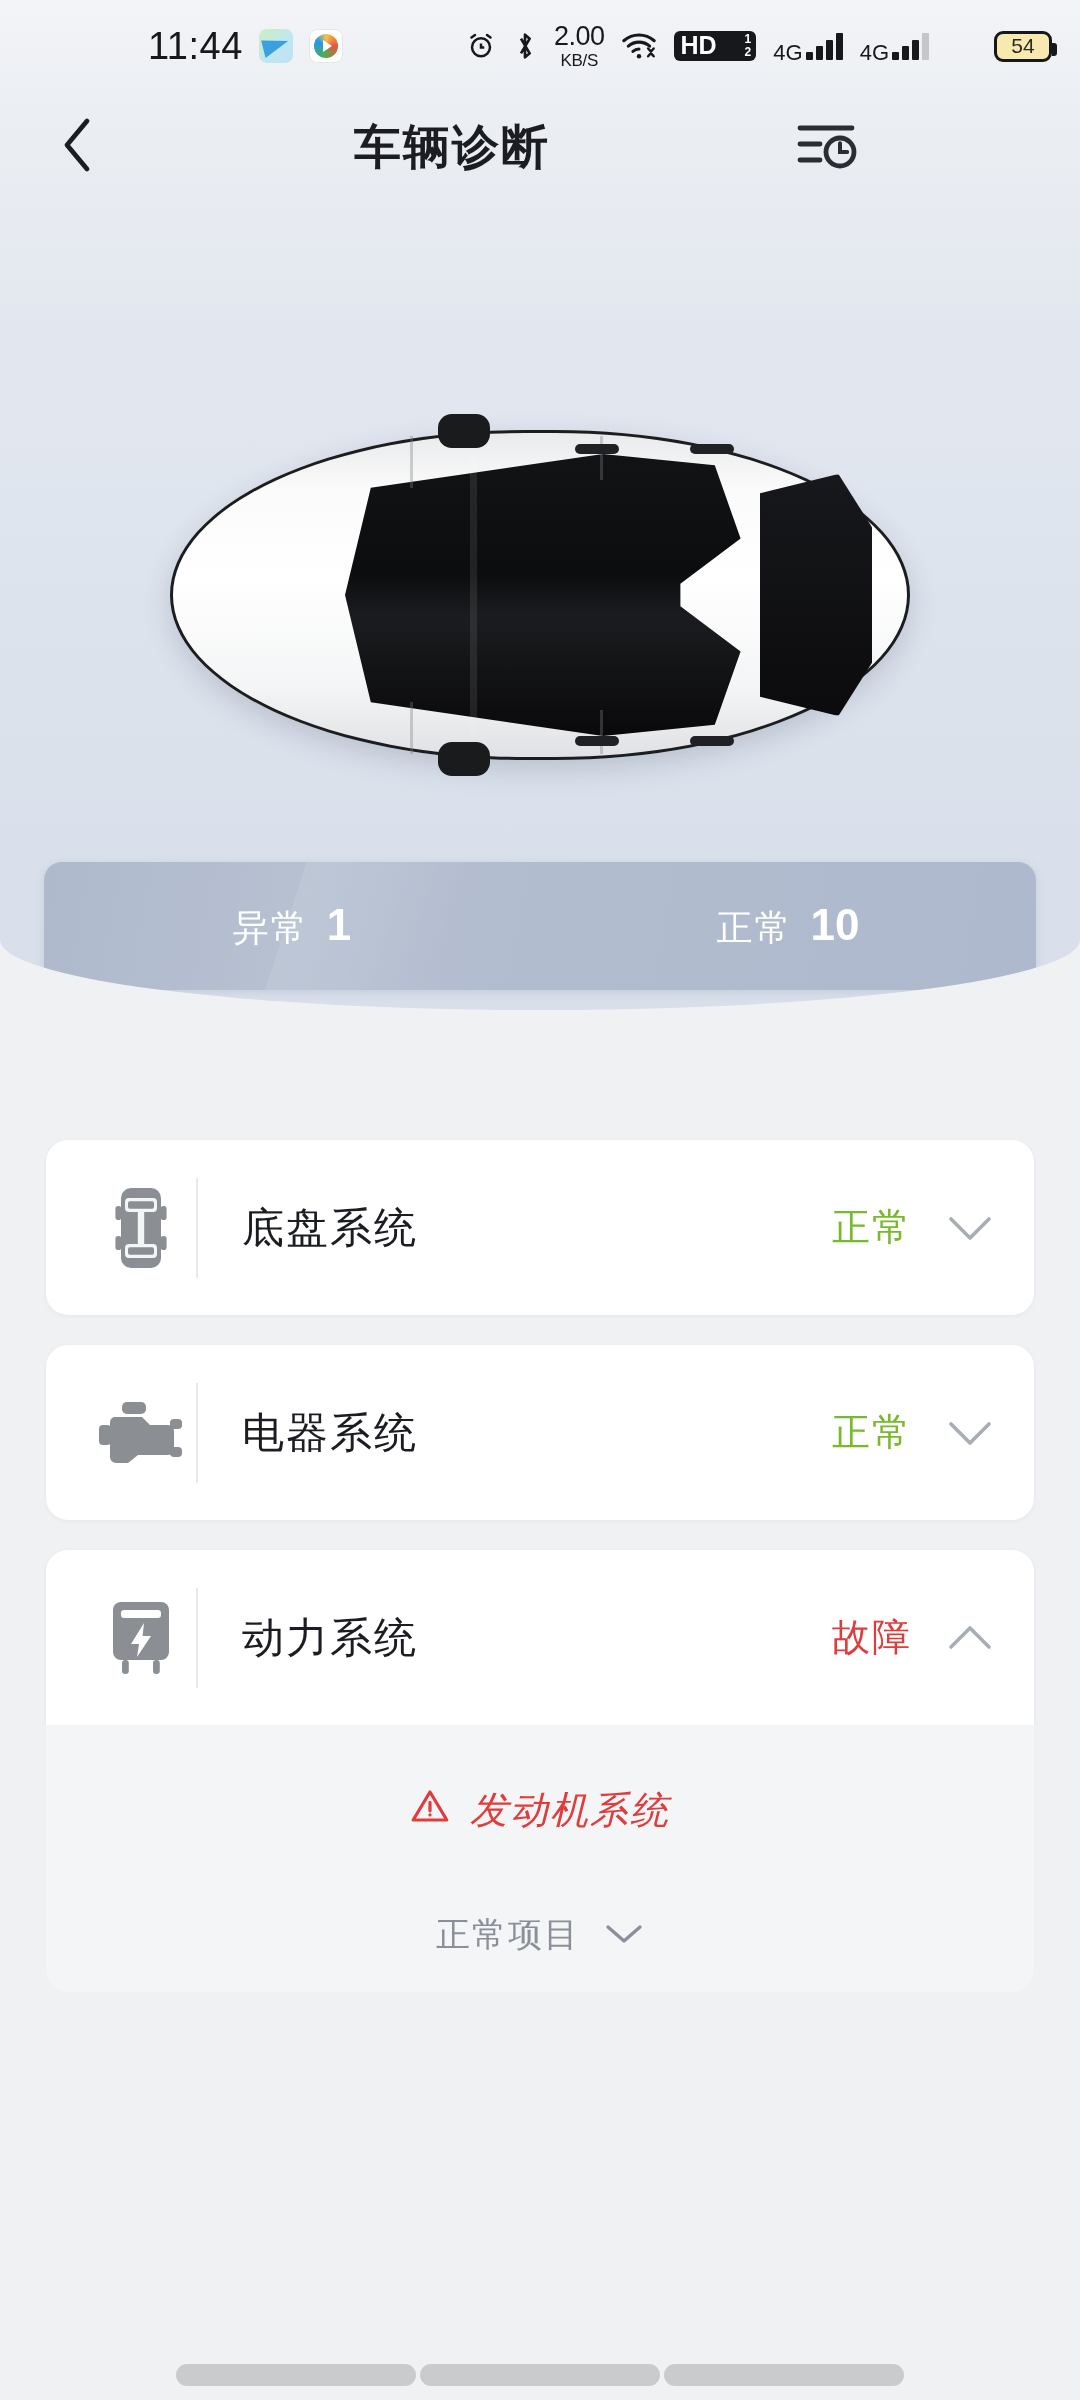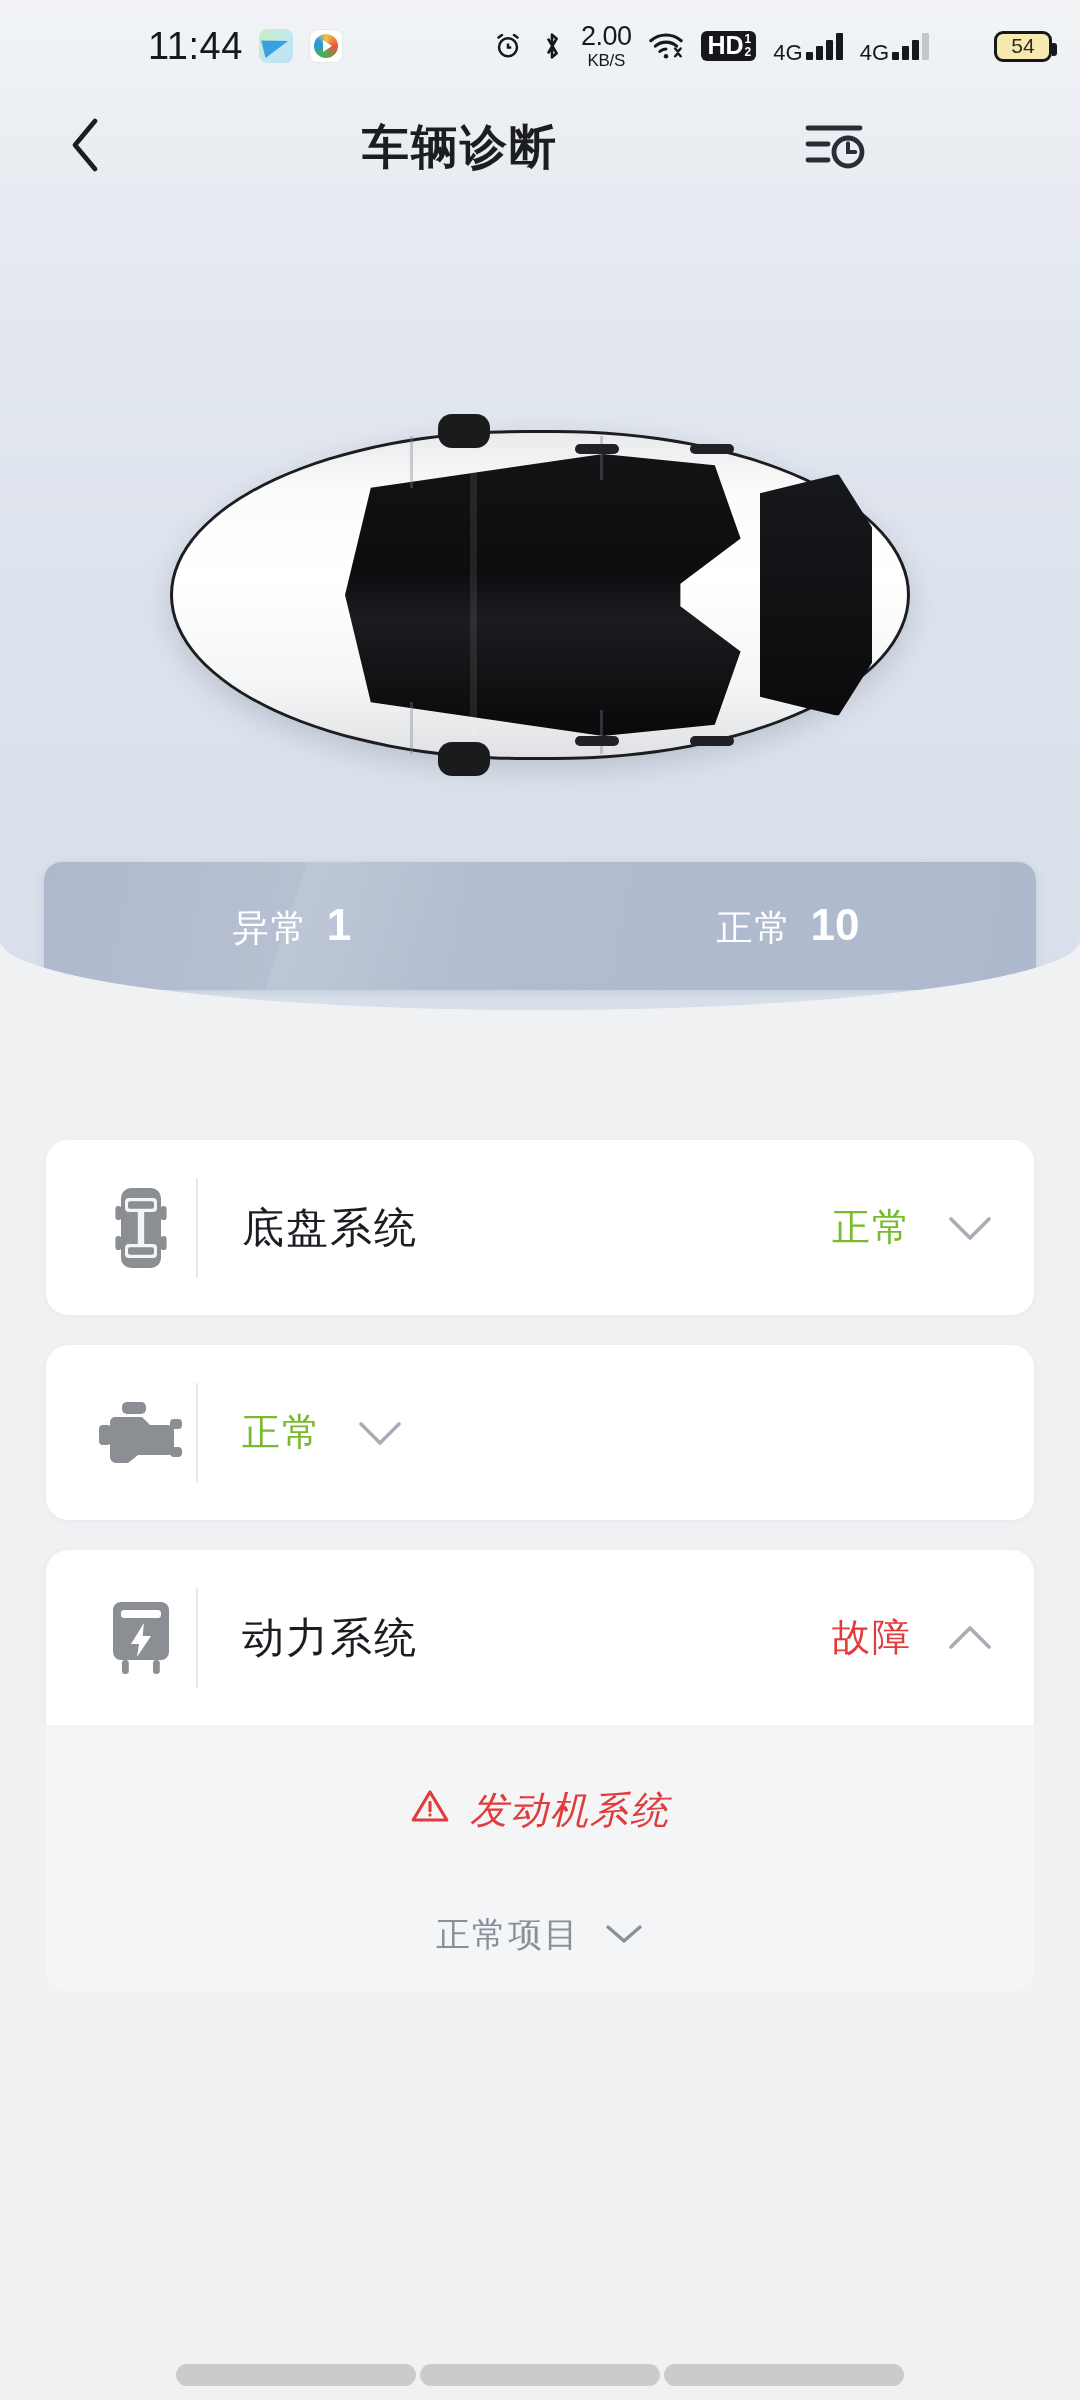--- a/index.html
+++ b/index.html
@@ -70,21 +70,21 @@
   .netspeed{
     display:flex; flex-direction:column; align-items:center; line-height:1;
     color:#16181c;
   }
   .netspeed .v{ font-size:27px; font-weight:400; letter-spacing:-0.5px;}
   .netspeed .u{ font-size:17px; margin-top:2px; letter-spacing:-0.3px;}
 
   .hdbadge{
     background:#16181c; color:#fff; border-radius:6px;
     padding:2px 5px 3px 6px; font-size:25px; line-height:1;
-    display:flex; align-items:flex-start; font-weight:700;
+    display:flex; align-items:flex-start; font-weight:700;gap:27px;
   }
   .hdbadge .sub{
     display:flex; flex-direction:column; font-size:12px; line-height:1.05;
     margin-left:1px; font-weight:600;
   }
   .sig{ display:flex; align-items:flex-end; gap:3px; }
   .sig i{ display:block; width:7px; background:#16181c; border-radius:1px; }
   .sig i.b1{height:8px;} .sig i.b2{height:14px;} .sig i.b3{height:20px;} .sig i.b4{height:27px;}
   .sig i.off{ background:#c3c6cb; }
   .gwrap{ display:flex; align-items:center; gap:3px; }
@@ -97,21 +97,21 @@
     margin-left:48px;
   }
   .battery::after{
     content:""; position:absolute; right:-8px; top:9px; width:5px; height:13px;
     background:#16181c; border-radius:0 3px 3px 0;
   }
   .battery span{ font-size:21px; color:#2b2b20; font-weight:500; }
 
   
   .titlebar{
-    position:absolute; left:8px; top:92px; width:904px; height:110px;
+    position:absolute; left:0; top:92px; width:904px; height:110px;
     display:flex; align-items:center;
   }
   .back-btn{
     position:absolute; left:34px; width:86px; height:86px;
     display:flex; align-items:center; justify-content:center; cursor:pointer;
   }
   .page-title{
     width:100%; text-align:center; font-size:47px; color:#1b1d22;
     font-weight:600; letter-spacing:2px;
   }
@@ -405,20 +405,21 @@
       <div class="card-ico">
         <svg width="86" height="68" viewBox="0 0 43 34" fill="#8b8e93">
           <rect x="12" y="1.5" width="12" height="6" rx="2.4"></rect>
           <path d="M8 9h14l4 4h9a3 3 0 0 1 3 3v9a3 3 0 0 1-3 3H20l-5 4H9a3 3 0 0 1-3-3V12a3 3 0 0 1 2-3z"></path>
           <rect x="0.5" y="13" width="6" height="10" rx="2"></rect>
           <rect x="36" y="10" width="6" height="5" rx="2"></rect>
           <rect x="36" y="24" width="6" height="5" rx="2"></rect>
         </svg>
       </div>
       <div class="vdiv"></div>
+      <div class="card-name">电器系统</div>
       <div class="card-status ok">正常</div>
       <div class="chev">
         <svg width="46" height="30" viewBox="0 0 23 15" fill="none" stroke="#a8adb5" stroke-width="1.8" stroke-linecap="round" stroke-linejoin="round">
           <path d="M2 3l9.5 9.5L21 3"></path>
         </svg>
       </div>
     </div>
 
     <div class="card expanded-head">
       <div class="card-ico">

